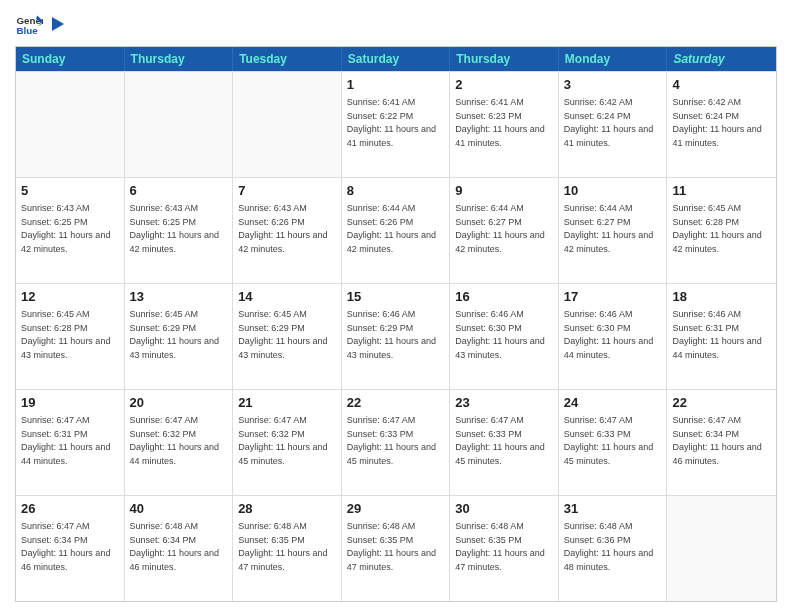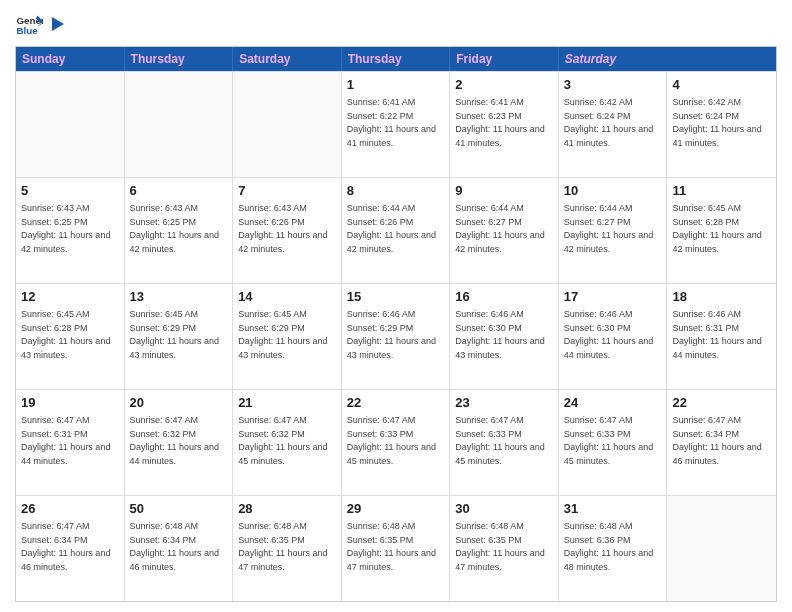--- a/index.html
+++ b/index.html
@@ -49,21 +49,21 @@
       display: flex;
       flex-direction: column;
       border: 1px solid #ccc;
     }
     .cal-header-row {
       display: grid;
       grid-template-columns: repeat(7, 1fr);
       background: #1a5aab;
     }
     .cal-header-cell {
-      color: #f0abfc;
+      color: #5eead4;
       font-size: 12px;
       font-weight: bold;
       padding: 5px 6px;
       text-align: left;
       border-right: 1px solid #2a6ac0;
     }
     .cal-header-cell:last-child { border-right: none; font-style: italic; }
     .cal-body {
       flex: 1;
       display: flex;
@@ -124,23 +124,24 @@
     <div class="title-block">
       <div class="main-title"></div>
       <div class="subtitle"></div>
     </div>
   </div>
 
   <div class="calendar">
     <div class="cal-header-row">
     <div class="cal-header-cell">Sunday</div>
         <div class="cal-header-cell">Thursday</div>
+        <div class="cal-header-cell">Tuesday</div>
         <div class="cal-header-cell">Saturday</div>
         <div class="cal-header-cell">Thursday</div>
-        <div class="cal-header-cell">Friday</div>
+        <div class="cal-header-cell">Monday</div>
         <div class="cal-header-cell">Saturday</div>
       </div>
     <div class="cal-body">
     <div class="cal-week">
           <div class="cal-cell empty"></div>
           <div class="cal-cell empty"></div>
           <div class="cal-cell empty"></div>
           <div class="cal-cell">
             <span class="day-number">1</span>
             <div class="day-info" style="white-space: pre-line;">Sunrise: 6:41 AM
@@ -299,21 +300,21 @@
           </div>
         </div>
         <div class="cal-week">
           <div class="cal-cell">
             <span class="day-number">26</span>
             <div class="day-info" style="white-space: pre-line;">Sunrise: 6:47 AM
 Sunset: 6:34 PM
 Daylight: 11 hours and 46 minutes.</div>
           </div>
           <div class="cal-cell">
-            <span class="day-number">50</span>
+            <span class="day-number">40</span>
             <div class="day-info" style="white-space: pre-line;">Sunrise: 6:48 AM
 Sunset: 6:34 PM
 Daylight: 11 hours and 46 minutes.</div>
           </div>
           <div class="cal-cell">
             <span class="day-number">28</span>
             <div class="day-info" style="white-space: pre-line;">Sunrise: 6:48 AM
 Sunset: 6:35 PM
 Daylight: 11 hours and 47 minutes.</div>
           </div>

